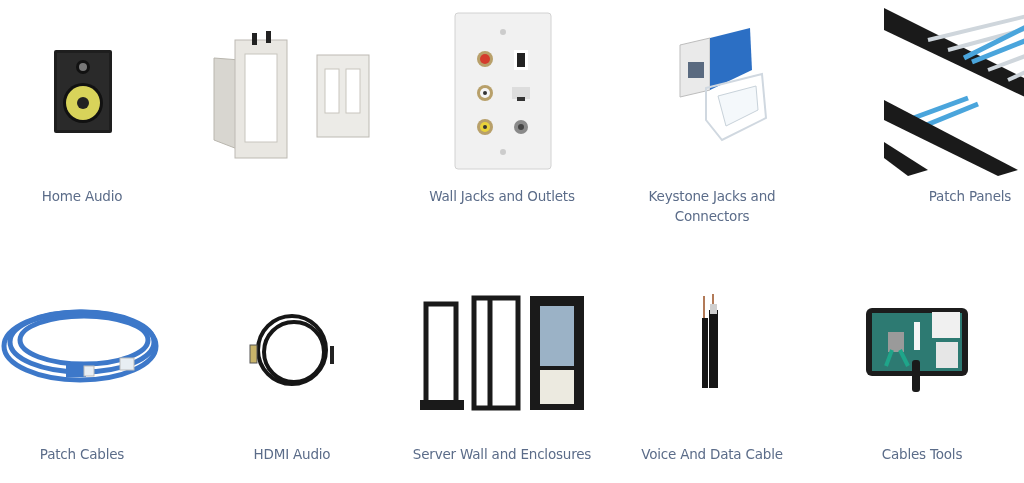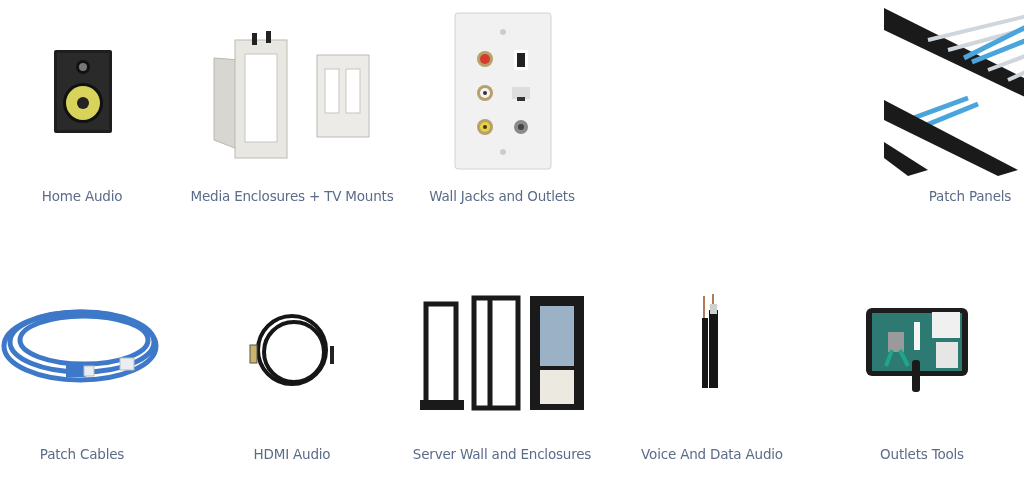--- a/index.html
+++ b/index.html
@@ -44,21 +44,20 @@
         <polygon points="24,58 50,60 50,150 24,140" fill="#d8d6d0" stroke="#b9b6ae"></polygon>
         <rect x="45" y="40" width="52" height="118" fill="#e9e7e2" stroke="#bdbab3"></rect>
         <rect x="55" y="54" width="32" height="88" fill="#ffffff" stroke="#c8c5be"></rect>
         <rect x="62" y="33" width="5" height="12" fill="#222"></rect>
         <rect x="76" y="31" width="5" height="12" fill="#222"></rect>
         <rect x="127" y="55" width="52" height="82" fill="#ecebe7" stroke="#bdbab3"></rect>
         <rect x="135" y="69" width="14" height="44" fill="#fff" stroke="#c8c5be"></rect>
         <rect x="156" y="69" width="14" height="44" fill="#fff" stroke="#c8c5be"></rect>
       </svg>
     </div>
-    <div class="label">Media Enclosures + TV Mounts</div>
   </a>
 
   <a class="tile r1" style="left:400px;text-decoration:underline;">
     <div class="img">
       <svg width="204" height="178" viewBox="0 0 204 178">
         <rect x="55" y="13" width="96" height="156" rx="3" fill="#f1f1f1" stroke="#d2d2d2"></rect>
         <circle cx="103" cy="32" r="3" fill="#ccc"></circle>
         <circle cx="103" cy="152" r="3" fill="#ccc"></circle>
         <circle cx="85" cy="59" r="8" fill="#b8a06a"></circle>
           <circle cx="85" cy="59" r="5" fill="#d43c2e"></circle>
@@ -72,20 +71,32 @@
         <circle cx="85" cy="127" r="8" fill="#b8a06a"></circle>
           <circle cx="85" cy="127" r="5" fill="#e8d23a"></circle>
           <circle cx="85" cy="127" r="2" fill="#333"></circle>
         <circle cx="121" cy="127" r="7" fill="#8a8a8a"></circle>
           <circle cx="121" cy="127" r="3" fill="#444"></circle>
       </svg>
     </div>
     <div class="label">Wall Jacks and Outlets</div>
   </a>
 
+  <a class="tile r1" style="left:610px;">
+    <div class="img">
+      <svg width="204" height="178" viewBox="0 0 204 178">
+        <polygon points="70,45 100,38 100,90 70,97" fill="#eaeaea" stroke="#bdbdbd"></polygon>
+        <rect x="78" y="62" width="16" height="16" fill="#5a6a80"></rect>
+        <polygon points="100,38 140,28 142,70 100,90" fill="#2c6fc4"></polygon>
+        <polygon points="96,88 152,74 156,118 112,140 96,120" fill="none" stroke="#d0d8e0" stroke-width="2"></polygon>
+        <polygon points="108,96 146,86 148,110 116,126" fill="#f4f8fb" stroke="#c8d2da"></polygon>
+      </svg>
+    </div>
+    <div class="label">Keystone Jacks and Connectors</div>
+  </a>
 
   <a class="tile r1" style="left:868px;">
     <div class="img">
       <svg width="204" height="178" viewBox="0 0 204 178">
         <rect x="16" y="6" width="170" height="170" fill="#ffffff"></rect>
         <polygon points="16,8 180,90 180,108 16,30" fill="#1a1a1a"></polygon>
         <g stroke="#cfd6dc" stroke-width="4">
           <line x1="60" y1="40" x2="184" y2="10"></line>
             <line x1="80" y1="50" x2="184" y2="22"></line>
           <line x1="120" y1="70" x2="184" y2="46"></line>
@@ -154,33 +165,33 @@
   <a class="tile r2" style="left:610px;">
     <div class="img">
       <svg width="204" height="160" viewBox="0 0 204 160">
         <rect x="92" y="48" width="6" height="70" fill="#151515"></rect>
         <rect x="99" y="40" width="9" height="78" fill="#151515"></rect>
         <rect x="93" y="26" width="2" height="22" fill="#b27a58"></rect>
         <rect x="102" y="24" width="2" height="18" fill="#b27a58"></rect>
         <rect x="100" y="34" width="7" height="10" fill="#cfcfcf"></rect>
       </svg>
     </div>
-    <div class="label">Voice And Data Audio</div>
+    <div class="label">Voice And Data Cable</div>
   </a>
 
   <a class="tile r2" style="left:820px;">
     <div class="img">
       <svg width="204" height="160" viewBox="0 0 204 160">
         <rect x="46" y="38" width="102" height="68" rx="6" fill="#1c1c1c"></rect>
         <rect x="52" y="43" width="90" height="58" fill="#2d7a72"></rect>
         <rect x="112" y="42" width="28" height="26" fill="#f0f0f0"></rect>
         <rect x="116" y="72" width="22" height="26" fill="#e6e6e6"></rect>
         <rect x="68" y="62" width="16" height="20" fill="#9a9a9a"></rect>
         <line x1="72" y1="80" x2="66" y2="96" stroke="#1fa58a" stroke-width="4"></line>
         <line x1="80" y1="80" x2="88" y2="96" stroke="#1fa58a" stroke-width="4"></line>
         <rect x="94" y="52" width="6" height="28" fill="#f5f5f5"></rect>
         <rect x="92" y="90" width="8" height="32" rx="3" fill="#1a1a1a"></rect>
       </svg>
     </div>
-    <div class="label">Outlets Tools</div>
+    <div class="label">Cables Tools</div>
   </a>
 
 </div>
 
 </body></html>

